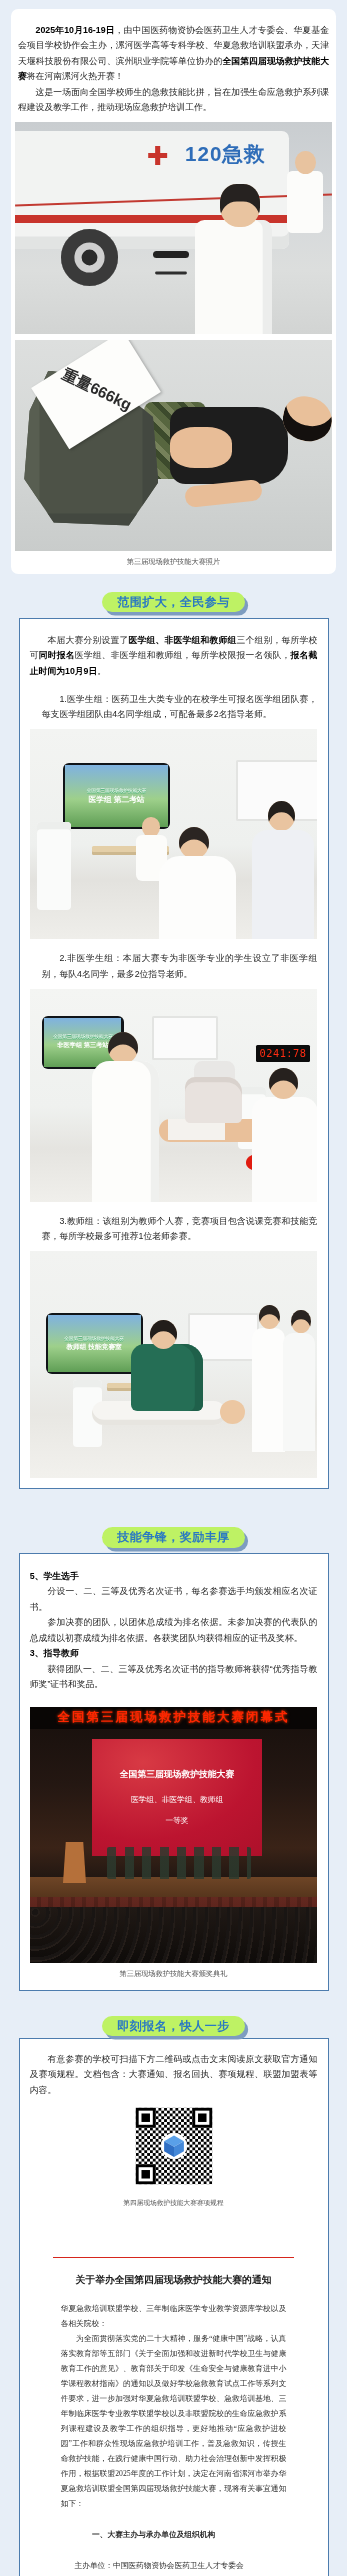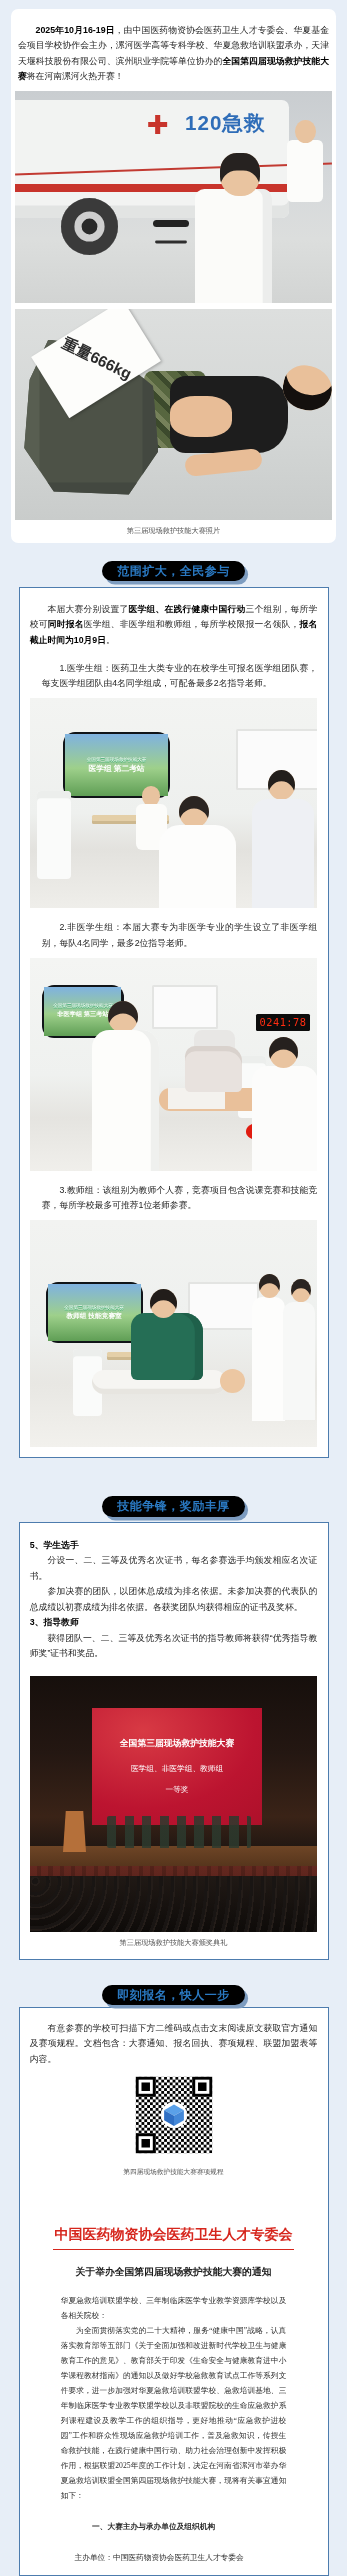--- a/index.html
+++ b/index.html
@@ -30,21 +30,21 @@
     margin-top:6.2px;
     text-align:center;
     font-size:7.2px;
     line-height:10.3px;
     color:#4f4f4f;
   }
 
   
   .pillrow{display:flex;justify-content:center;}
   .pill{
-    background:#000000;
+    background:#bef264;
     color:#2a79c2;
     font-size:12px;
     font-weight:700;
     line-height:20.6px;
     padding:0 15.5px;
     border-radius:12.4px;
     box-shadow:3.1px 3.6px 0 0 #7d9cc0;
     letter-spacing:0.5px;
   }
   .mt34{margin-top:17.5px;} .mt44{margin-top:38px;} .mt48{margin-top:25px;}
@@ -97,21 +97,21 @@
   .mann-torso{left:155px;top:67px;width:118px;height:77px;background:#1d1d1d;border-radius:15.5px 31px 31px 15.5px;}
   .mann-belly{left:155px;top:87px;width:62px;height:41px;background:#e8bd97;border-radius:40%;}
   .mann-shorts{left:129px;top:62px;width:62px;height:77px;background:repeating-linear-gradient(45deg,#57663f 0 7.2px,#3c4a2c 7.2px 12.4px,#76815a 12.4px 17.5px);border-radius:8.2px;}
   .mann-head{left:268px;top:57px;width:49px;height:44px;background:#e9c09a;border-radius:46% 54% 50% 50%;box-shadow:inset 0 -15.5px 0 #14100e;transform:rotate(12deg);}
   .mann-arm{left:170px;top:143px;width:77px;height:20.6px;background:#e8bd97;border-radius:10.3px;transform:rotate(-6deg);}
 
   
   .photoC{height:210px;background:linear-gradient(180deg,#f3f4f2 0%,#eef0ee 55%,#e3e2de 72%,#efeeea 100%);}
   .photoD{height:213px;background:linear-gradient(180deg,#f4f5f3 0%,#eff1ef 55%,#e5e4e0 75%,#f0efeb 100%);}
   .photoE{height:227px;background:linear-gradient(180deg,#f2f3f1 0%,#eef0ee 50%,#e8e7e3 72%,#f2f1ed 100%);}
-  .tv{background:#101418;border-radius:12px;padding:2.1px;}
+  .tv{background:#101418;border-radius:6px;padding:2.1px;}
   .tv .scr{width:100%;height:100%;background:linear-gradient(180deg,#7fb2e0 0%,#9ed08b 55%,#5f9e55 100%);display:flex;flex-direction:column;align-items:center;justify-content:center;text-align:center;}
   .tv .scr .t1{font-size:4.6px;color:#ffffff;text-shadow:0 0.5px 0.5px #2a6;white-space:nowrap;}
   .tv .scr .t2{font-size:7.7px;font-weight:700;color:#ffffff;margin-top:2.1px;white-space:nowrap;}
   .tvC{left:33px;top:34px;width:103px;height:62px;}
   .tvD{left:12.4px;top:27px;width:77px;height:49px;}
   .tvD .scr .t2{font-size:6.2px;}
   .tvE{left:15.5px;top:62px;width:93px;height:57px;}
   .tvE .scr .t2{font-size:6.7px;}
   .board{background:#fbfbfb;border:2.6px solid #e3e4e2;border-radius:1.5px;}
   .boardC{left:206px;top:31px;width:98px;height:57px;}
@@ -187,20 +187,21 @@
   .nh{font-weight:700;text-indent:2em;margin:16px;}
   .nhost{margin:0;padding-left:1.8em;line-height:15px;}
 </style>
 </head>
 <body>
 
 <div class="page">
 
   <section class="card1">
     <p class="para"><b>2025年10月16-19日</b><span>，由中国医药物资协会医药卫生人才专委会、华夏基金会项目学校协作会主办，漯河医学高等专科学校、华夏急救培训联盟承办，天津天堰科技股份有限公司、滨州职业学院等单位协办的</span><b>全国第四届现场救护技能大赛</b><span>将在河南漯河火热开赛！</span></p>
+    <p class="para">这是一场面向全国学校师生的急救技能比拼，旨在加强生命应急救护系列课程建设及教学工作，推动现场应急救护培训工作。</p>
 
     <div class="photo photoA">
       <div class="shape amb-body"></div>
       <div class="shape amb-stripe"></div>
       <div class="shape amb-cross">✚</div>
       <div class="shape amb-text">120急救</div>
       <div class="shape amb-wheel"></div>
       <div class="shape amb-floorline"></div>
       <div class="shape amb-sitter-body"></div>
       <div class="shape amb-sitter-head fig-head"></div>
@@ -222,21 +223,21 @@
     </div>
 
     <div class="caption">第三届现场救护技能大赛照片</div>
   </section>
 
   <div class="pillrow mt34">
       <div class="pill">范围扩大，全民参与</div>
     </div>
 
   <section class="box">
-    <p class="para"><span>本届大赛分别设置了</span><b>医学组、在践行健康中国行动</b><span>三个组别，每所学校可</span><b>同时报名</b><span>医学组、非医学组和教师组，每所学校限报一名领队，</span><b>报名截止时间为10月9日</b><span>。</span></p>
+    <p class="para"><span>本届大赛分别设置了</span><b>医学组、非医学组和教师组</b><span>三个组别，每所学校可</span><b>同时报名</b><span>医学组、非医学组和教师组，每所学校限报一名领队，</span><b>报名截止时间为10月9日</b><span>。</span></p>
 
     <p class="para item">1.医学生组：医药卫生大类专业的在校学生可报名医学组团队赛，每支医学组团队由4名同学组成，可配备最多2名指导老师。</p>
 
     <div class="photo photoC">
       <div class="shape tv tvC">
         <div class="scr">
           <div class="t1">全国第三届现场救护技能大赛</div>
           <div class="t2">医学组 第二考站</div>
         </div>
       </div>
@@ -302,20 +303,23 @@
     </div>
 
   <section class="box">
     <p class="subhead">5、学生选手</p>
     <p class="para">分设一、二、三等及优秀名次证书，每名参赛选手均颁发相应名次证书。</p>
     <p class="para">参加决赛的团队，以团体总成绩为排名依据。未参加决赛的代表队的总成绩以初赛成绩为排名依据。各获奖团队均获得相应的证书及奖杯。</p>
     <p class="subhead">3、指导教师</p>
     <p class="para">获得团队一、二、三等及优秀名次证书的指导教师将获得“优秀指导教师奖”证书和奖品。</p>
 
     <div class="photo photoF" style="margin-top:14.4px;">
+      <div class="shape led-strip">
+          <span>全国第三届现场救护技能大赛闭幕式</span>
+        </div>
       <div class="shape screenF">
         <div class="f1">全国第三届现场救护技能大赛</div>
         <div class="f2">医学组、非医学组、教师组</div>
         <div class="f3">一等奖</div>
       </div>
       <div class="shape stageF"></div>
       <div class="shape podiumF"></div>
       <div class="shape peopleF"></div>
       <div class="shape seatsF"></div>
       <div class="shape audienceF"></div>
@@ -358,21 +362,20 @@
             <polygon points="11,12.8 14.5,14.8 14.5,18.4 11,16.4" fill="#2f6fc4"></polygon>
             <polygon points="18,12.8 14.5,14.8 14.5,18.4 18,16.4" fill="#4488d8"></polygon>
           </g>
         </svg>
       </div>
     </div>
     <div class="qr-caption">第四届现场救护技能大赛赛项规程</div>
 
     <div class="notice">
       <div class="notice-orgs">
-        <div class="norg1">中国医药物资协会医药卫生人才专委会</div>
       </div>
       <hr class="notice-rule">
       <div class="ntitle">关于举办全国第四届现场救护技能大赛的通知</div>
       <div class="nbody">
         <p class="sal">华夏急救培训联盟学校、三年制临床医学专业教学资源库学校以及各相关院校：</p>
         <p class="bp">为全面贯彻落实党的二十大精神，服务“健康中国”战略，认真落实教育部等五部门《关于全面加强和改进新时代学校卫生与健康教育工作的意见》、教育部关于印发《生命安全与健康教育进中小学课程教材指南》的通知以及做好学校急救教育试点工作等系列文件要求，进一步加强对华夏急救培训联盟学校、急救培训基地、三年制临床医学专业教学联盟学校以及非联盟院校的生命应急救护系列课程建设及教学工作的组织指导，更好地推动“应急救护进校园”工作和群众性现场应急救护培训工作，普及急救知识，传授生命救护技能，在践行健康中国行动、助力社会治理创新中发挥积极作用，根据联盟2025年度的工作计划，决定在河南省漯河市举办华夏急救培训联盟全国第四届现场救护技能大赛，现将有关事宜通知如下：</p>
         <p class="nh">一、大赛主办与承办单位及组织机构</p>
         <p class="nhost">主办单位：中国医药物资协会医药卫生人才专委会</p>
 
       </div>

